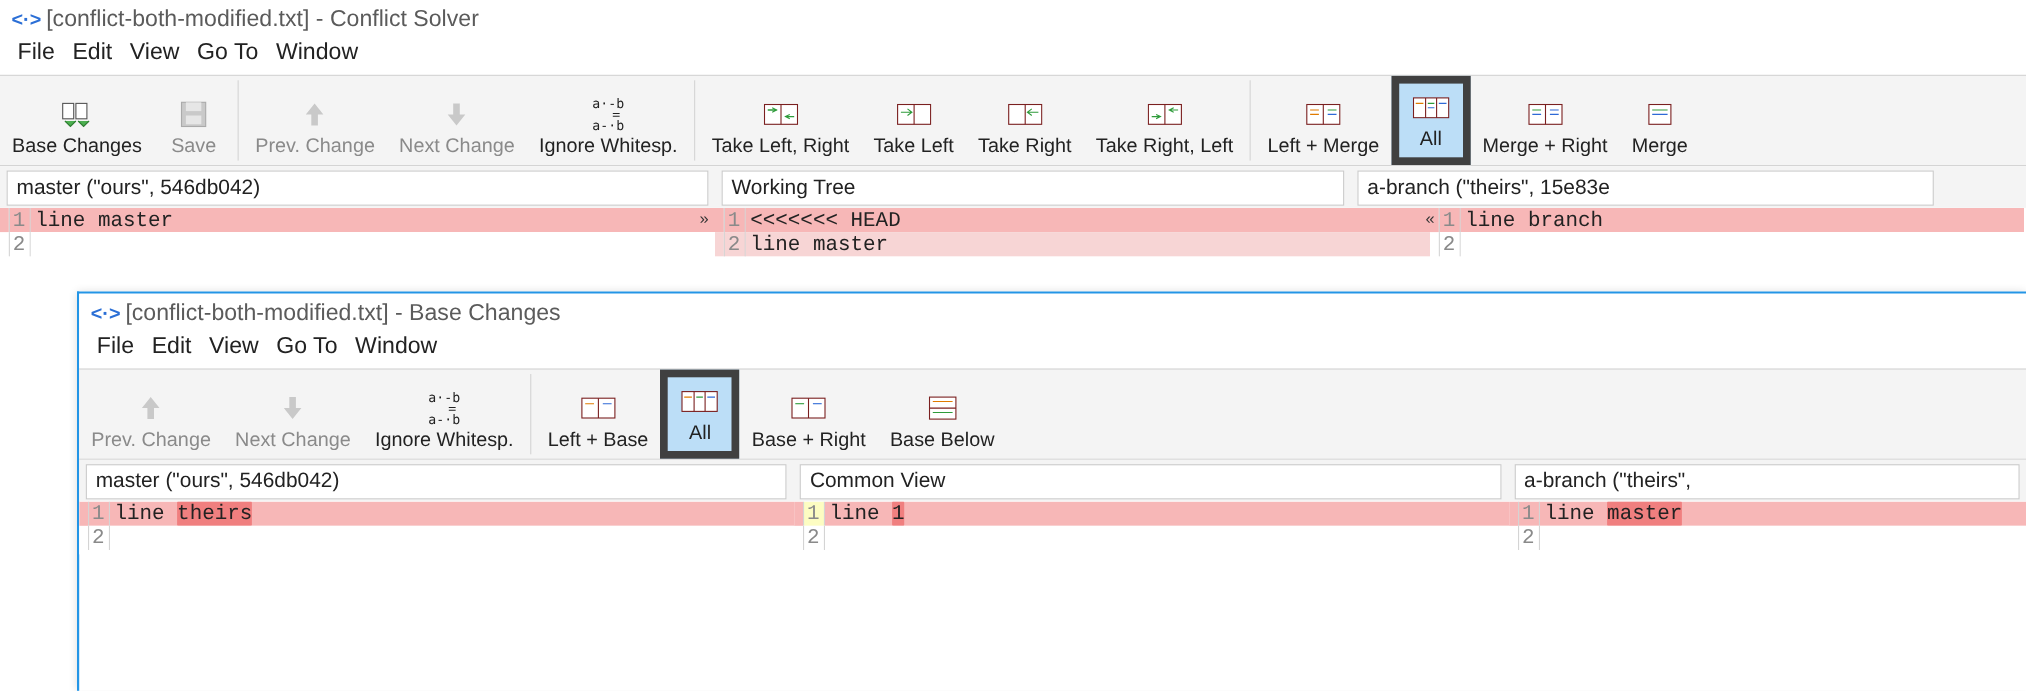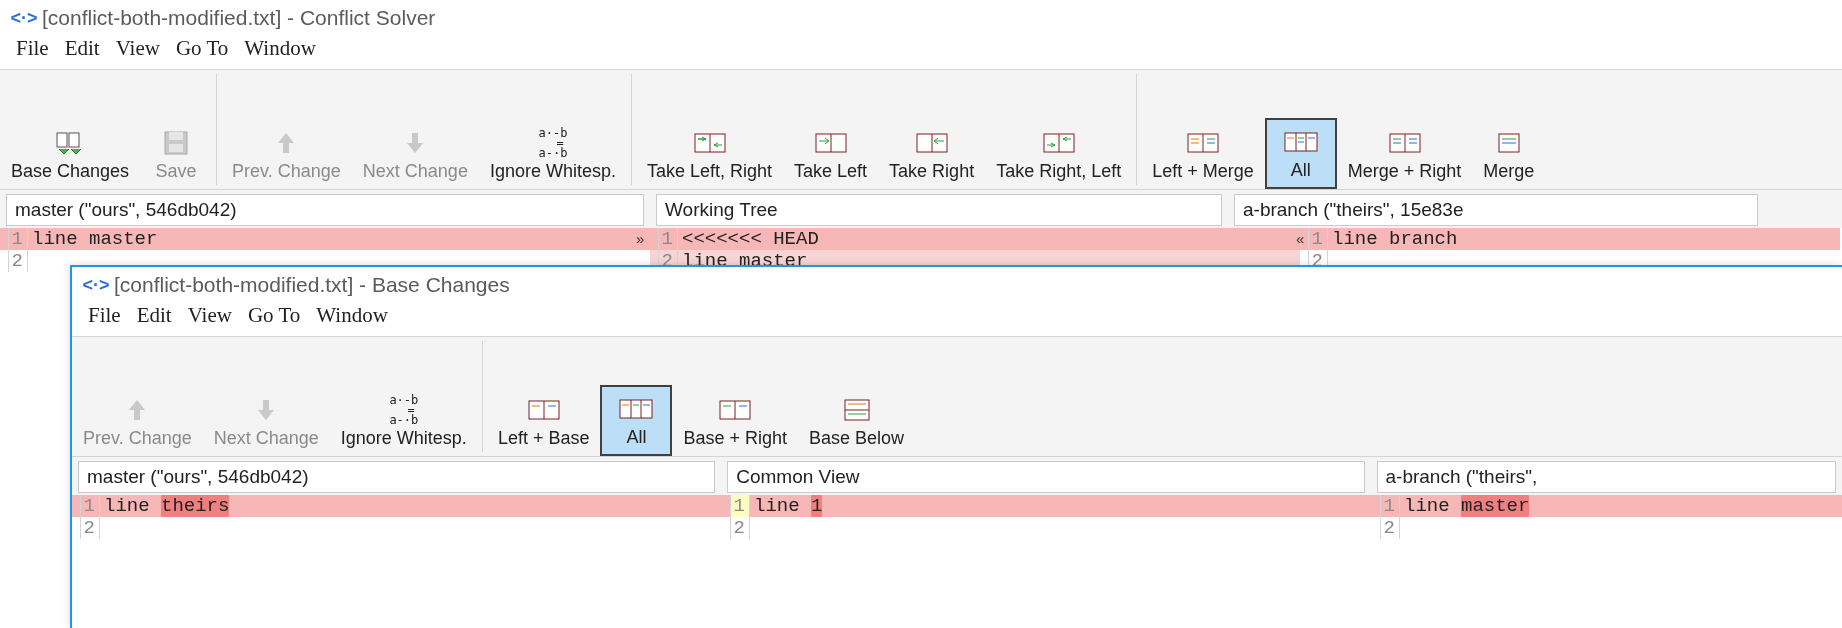--- a/index.html
+++ b/index.html
@@ -48,21 +48,21 @@
     background:#fff;
   }
   .titlebar .app-icon {
     width:20px; height:20px; display:flex; align-items:center; justify-content:center;
     font-weight:bold; color:#2b6fd6; font-size:18px;
   }
   .menubar {
     display:flex; gap:0px; padding:2px 8px 6px 8px; font-size:21px; color:var(--text);
     background:#fff;
   }
-  .menubar span { padding:2px 8px; cursor:default;font-family:Liberation Serif, serif; }
+  .menubar span { padding:2px 8px; cursor:default; }
   .toolbar {
     display:flex; align-items:stretch; gap:0;
     background:var(--bg);
     border-top:1px solid var(--border-light);
     border-bottom:1px solid var(--border-light);
     padding:0;
     min-height:78px;
   }
   .tool-group {
     display:flex; align-items:stretch;
@@ -70,21 +70,21 @@
   .tool-sep {
     width:1px; background:var(--border-light); margin:4px 4px;
   }
   .tool-btn {
     display:flex; flex-direction:column; align-items:center; justify-content:flex-end;
     gap:4px; padding:8px 10px 6px 10px; min-width:72px;
     font-size:18px; color:var(--text); cursor:default; white-space:nowrap;
     border:1px solid transparent;
   }
   .tool-btn.disabled { color:var(--text-gray);text-align:center; }
-  .tool-btn.active { background:var(--active-bg); border:2px solid #404040;margin-top:48px;}
+  .tool-btn.active { background:var(--active-bg); border:7px solid #404040;}
   .tool-btn .ticon { height:28px; display:flex; align-items:center; justify-content:center; }
   .ticon svg { display:block; }
   
   .pane-headers {
     display:flex; gap:0; background:var(--bg); padding:4px 6px 2px 6px;
   }
   .pane-header {
     background:#fff; border:1px solid var(--border); padding:3px 8px;
     font-size:19px; color:var(--text); height:32px; line-height:24px;
   }

